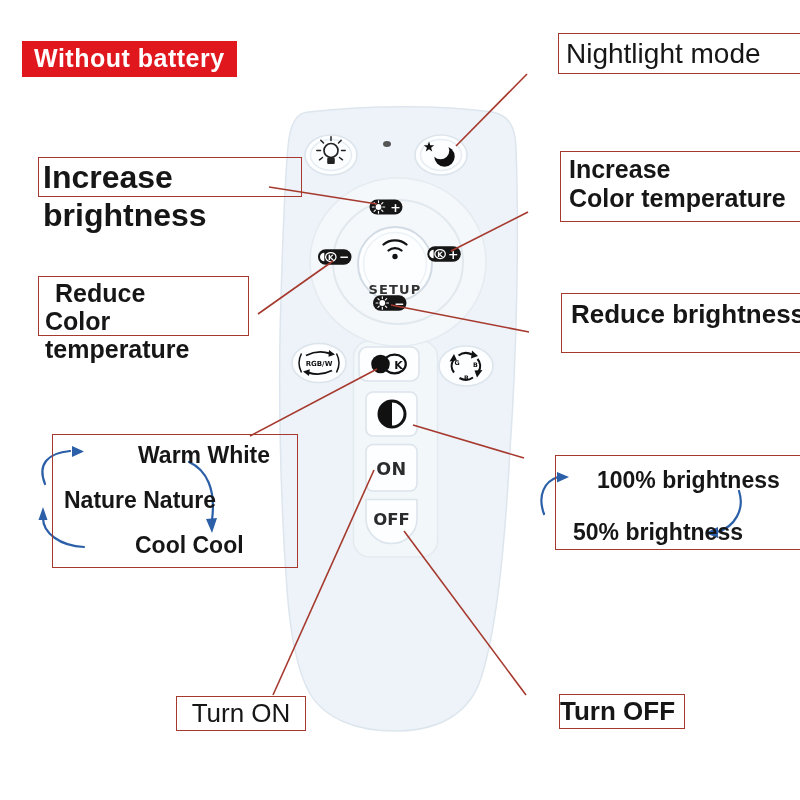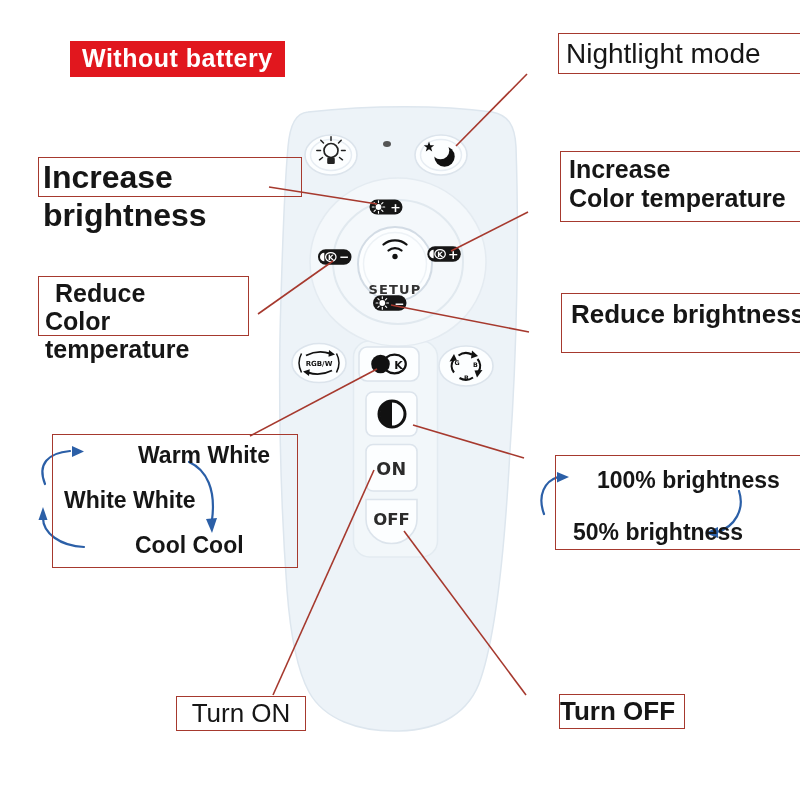--- a/index.html
+++ b/index.html
@@ -1,21 +1,21 @@
 <!DOCTYPE html>
 <html><head>
 <meta charset="utf-8">
 <style>
   html,body{margin:0;padding:0;background:#ffffff;}
   .stage{position:relative;width:800px;height:800px;background:#ffffff;overflow:hidden;
          font-family:"Liberation Sans","DejaVu Sans",sans-serif;}
   .stage svg{position:absolute;left:0;top:0;z-index:1;}
   .callout{position:absolute;z-index:2;border:1.5px solid #a6392e;color:#161616;background:transparent;box-sizing:border-box;margin-left:32px;}
   .banner{position:absolute;z-index:2;left:22px;top:41px;background:#e1171e;color:#ffffff;
-          font-size:25px;font-weight:700;padding:3px 12px 4px 12px;letter-spacing:.5px;margin-left:48px;}
+          font-size:25px;font-weight:700;padding:3px 12px 4px 12px;letter-spacing:.5px;}
   .nl{left:526px;top:33px;width:252px;height:41px;font-size:28px;font-weight:400;line-height:39px;padding-left:7px;}
   .ib{left:6px;top:157px;width:264px;height:40px;font-size:32px;font-weight:700;line-height:38px;padding-left:4px;}
   .ict{left:528px;top:151px;width:250px;height:71px;font-size:25px;font-weight:700;line-height:29px;padding:3px 0 0 8px;}
   .rct{left:6px;top:276px;width:211px;height:60px;font-size:25px;font-weight:700;line-height:28px;padding:2px 0 0 6px;}
   .rct .l1{padding-left:10px;}
   .rb{left:529px;top:293px;width:247px;height:60px;font-size:26px;font-weight:700;line-height:41px;padding-left:9px;}
   .wc{left:20px;top:434px;width:246px;height:134px;}
   .bc{left:523px;top:455px;width:261px;height:95px;}
   .cyc span{position:absolute;font-size:23px;font-weight:700;white-space:nowrap;color:#161616;}
   .ton{left:144px;top:696px;width:130px;height:35px;font-size:26px;font-weight:400;line-height:33px;text-align:center;}
@@ -251,21 +251,21 @@
   <div class="l1">Reduce</div>
   <div>Color temperature</div>
 </div>
 
 <div class="callout rb">
   <span>Reduce brightness</span>
 </div>
 
 <div class="callout cyc wc">
   <span style="left:85px;top:7px">Warm White</span>
-  <span style="left:11px;top:52px">White White</span>
+  <span style="left:11px;top:52px">Nature Nature</span>
   <span style="left:82px;top:97px">Cool Cool</span>
 </div>
 
 <div class="callout cyc bc">
   <span style="left:41px;top:11px">100% brightness</span>
   <span style="left:17px;top:63px">50% brightness</span>
 </div>
 
 <div class="callout ton">
   <span>Turn ON</span>

